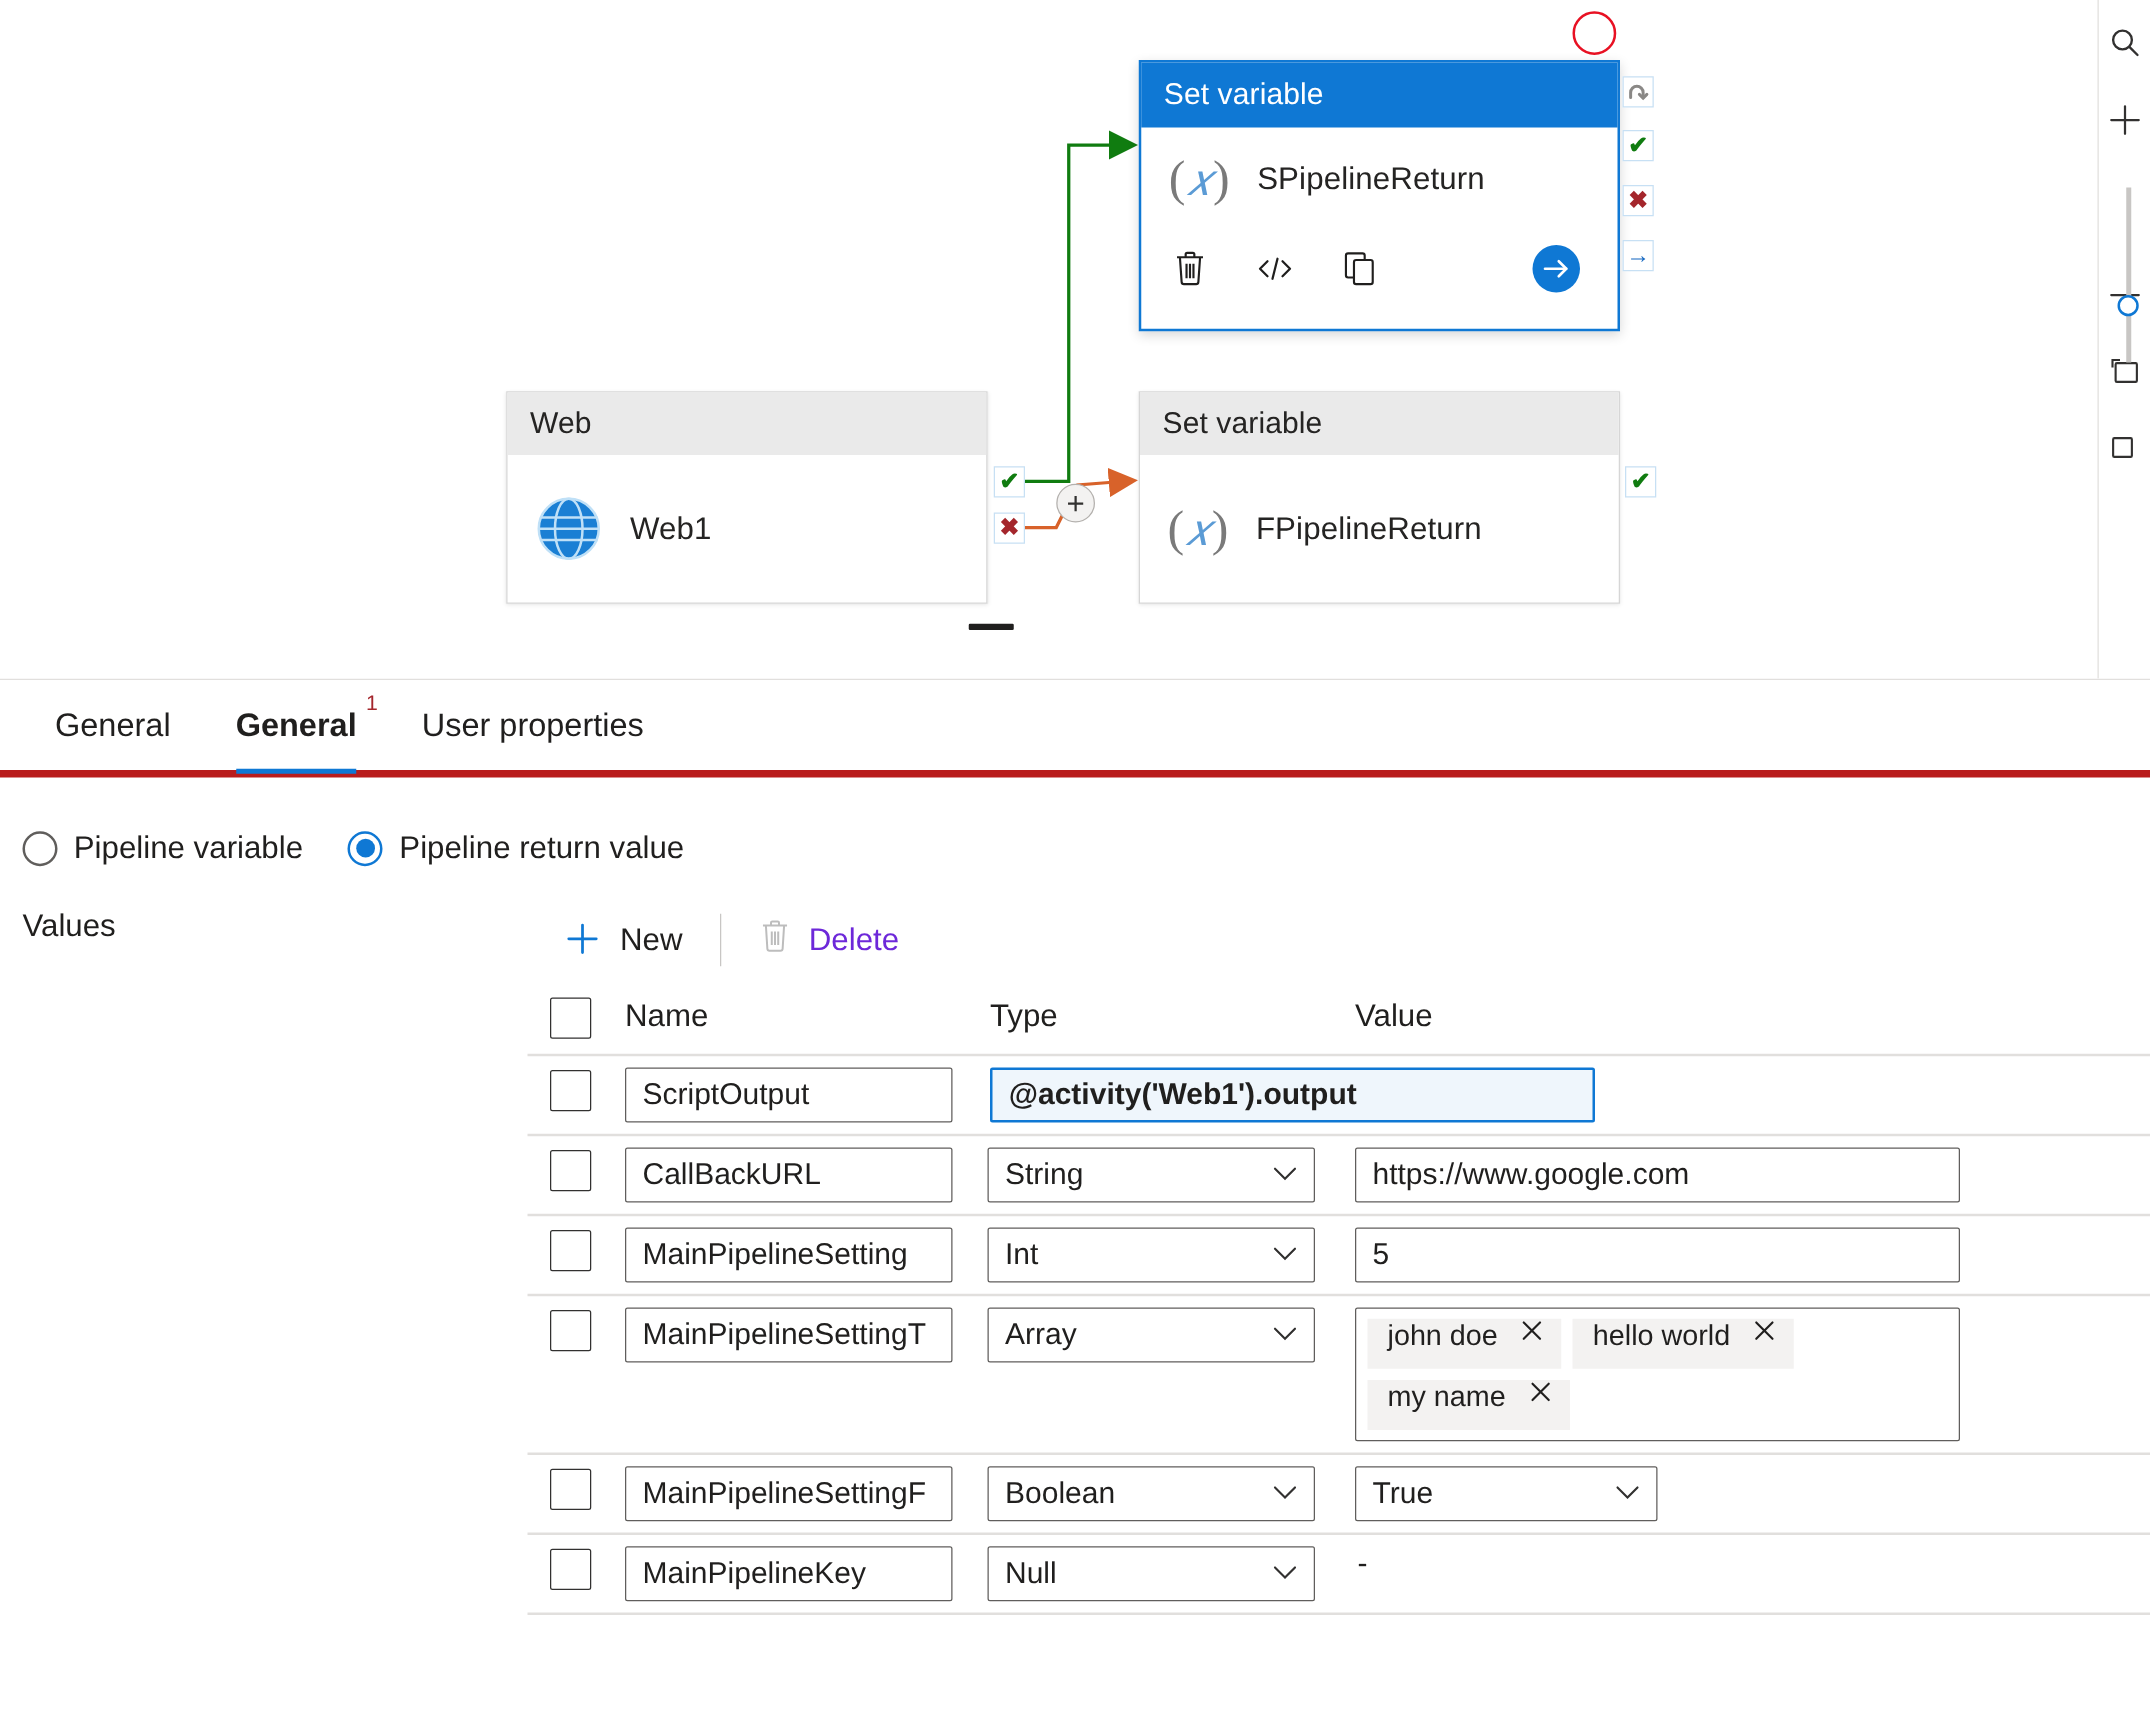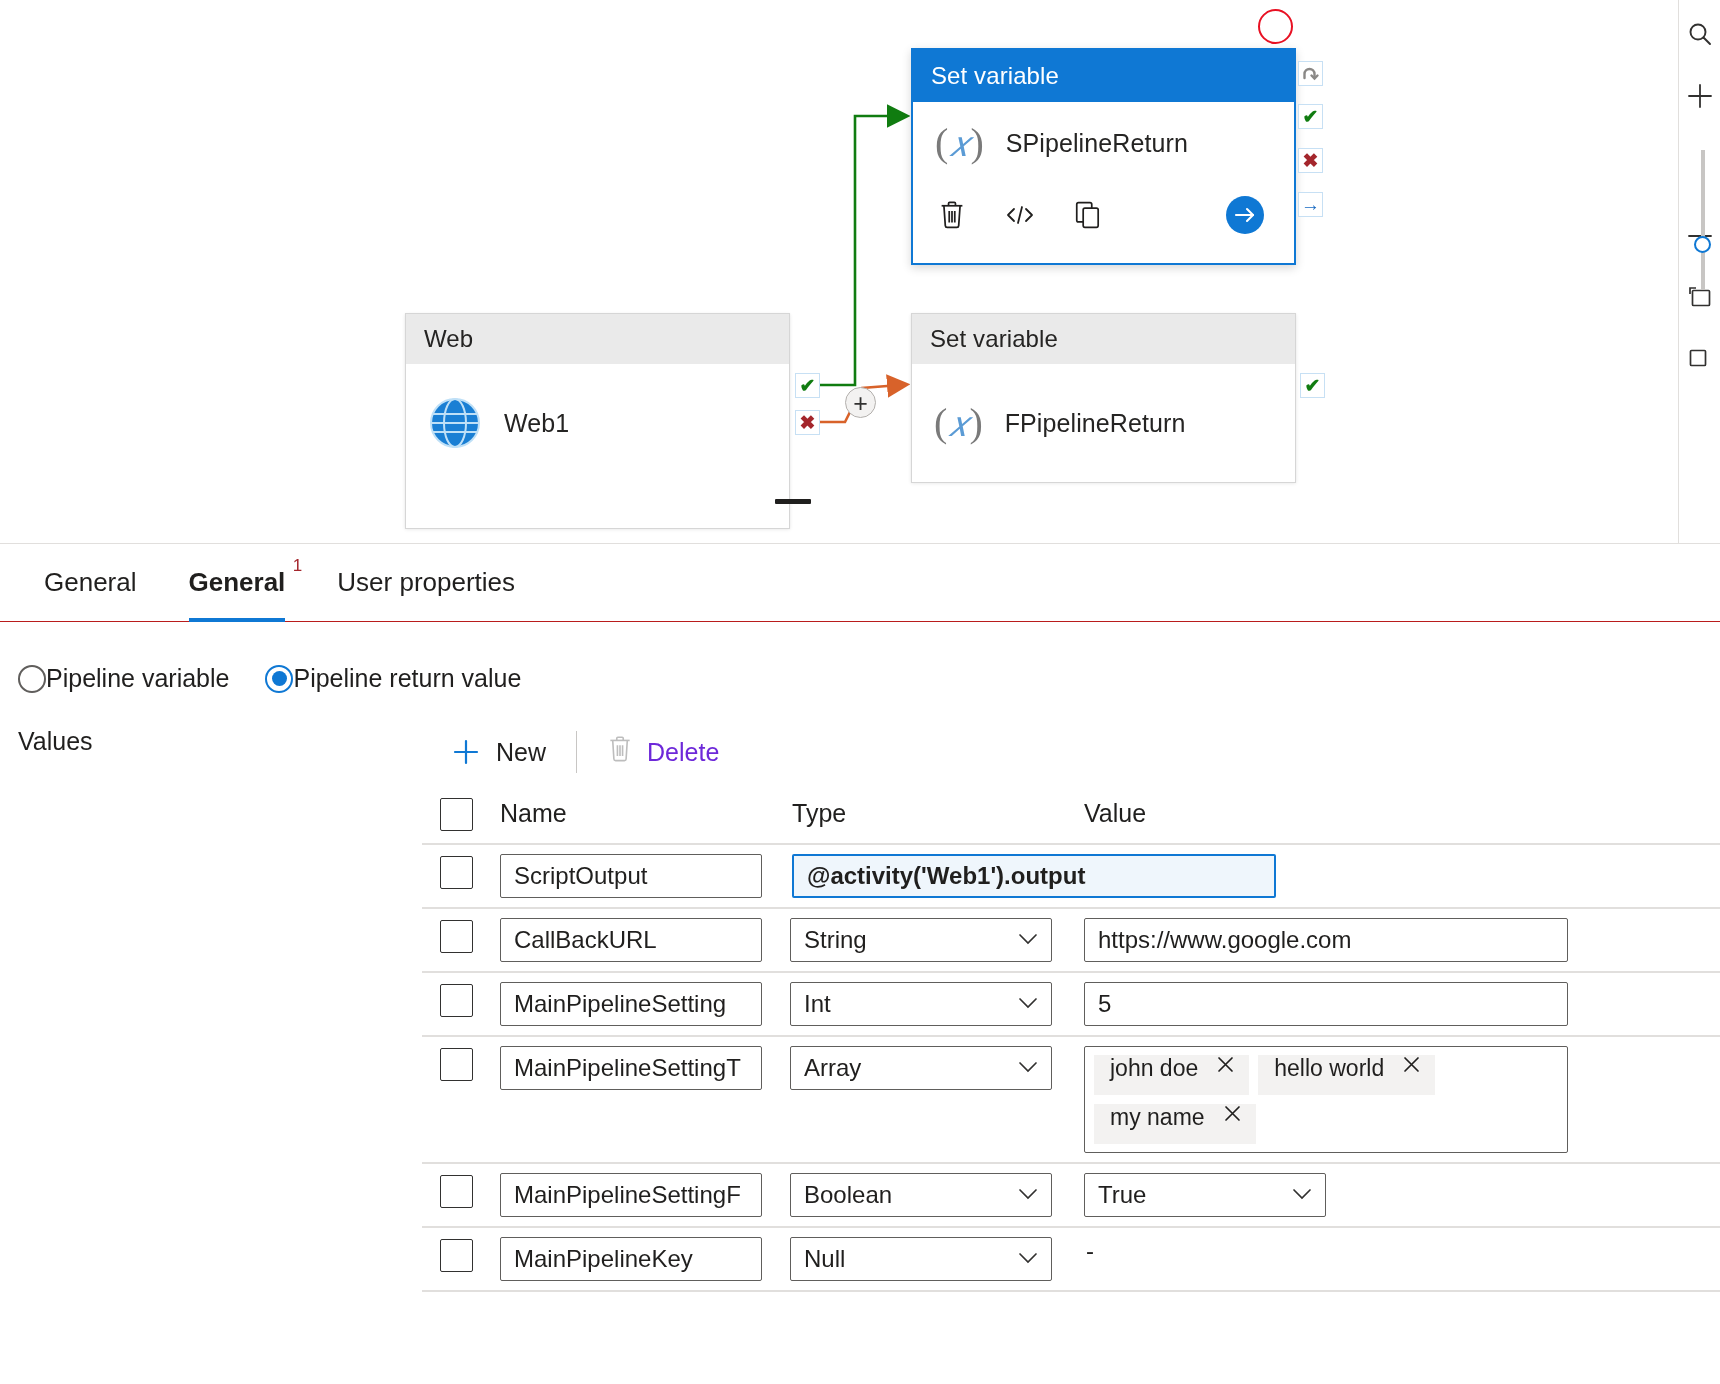--- a/index.html
+++ b/index.html
@@ -196,21 +196,21 @@
     border-top: 1px solid #e1dfdd;
   }
 
   #tabs {
     position: relative;
     height: 78px;
     display: flex;
     align-items: center;
     padding-left: 18px;
     gap: 0;
-    border-bottom: 1px solid #b91c1c;
+    border-bottom: 6px solid #b91c1c;
   }
   .tab {
     position: relative;
     height: 78px;
     display: flex;
     align-items: center;
     padding: 0 26px;
     font-size: 26px;
     color: #201f1e;
     white-space: nowrap;
@@ -258,21 +258,21 @@
     justify-content: center;
     font-size: 14px;
     color: #605e5c;
     font-family: "Liberation Serif", serif;
     line-height: 1;
   }
 
   #variable-type-row { margin-top: 42px; }
 
   .radio-group { display: flex; align-items: center; gap: 36px; }
-  .radio-item { display: flex; align-items: center; cursor: pointer; }
+  .radio-item { display: flex; align-items: center; gap: 13px; cursor: pointer; }
   .radio-circle {
     width: 28px; height: 28px;
     border-radius: 50%;
     border: 2px solid #605e5c;
     background: #fff;
     display: flex; align-items: center; justify-content: center;
     flex: 0 0 28px;
   }
   .radio-item.checked .radio-circle { border-color: #0f78d4; }
   .radio-item.checked .radio-circle::after {
@@ -476,21 +476,21 @@
   <div class="chip retry" style="left:1298px; top:61px;">
     <svg width="18" height="16" viewBox="0 0 18 16" fill="none" stroke="#8a8886" stroke-width="2.4" stroke-linecap="round">
       <path d="M2.5 12 V8 a5 5 0 0 1 10 0 v4"></path>
       <path d="M9.5 9.5 L12.5 12.5 L15.5 9.5"></path>
     </svg>
   </div>
   <div class="chip ok" style="left:1298px; top:104px;">✔</div>
   <div class="chip fail" style="left:1298px; top:148px;">✖</div>
   <div class="chip skip" style="left:1298px; top:192px;">→</div>
 
-  <div class="node" style="left:405px; top:313px; width:385px; height:216px;">
+  <div class="node" style="left:405px; top:313px; width:385px; height:170px;">
     <div class="node-header">Web</div>
     <div class="node-body" style="height:118px;">
       <span class="globe">
         <svg width="54" height="54" viewBox="0 0 54 54">
           <circle cx="27" cy="27" r="24" fill="#1a7fd4"></circle>
           <g fill="none" stroke="#bfe0f7" stroke-width="2">
             <circle cx="27" cy="27" r="24"></circle>
             <ellipse cx="27" cy="27" rx="11" ry="24"></ellipse>
             <path d="M4 18 H50 M4 36 H50 M3 27 H51"></path>
           </g>

